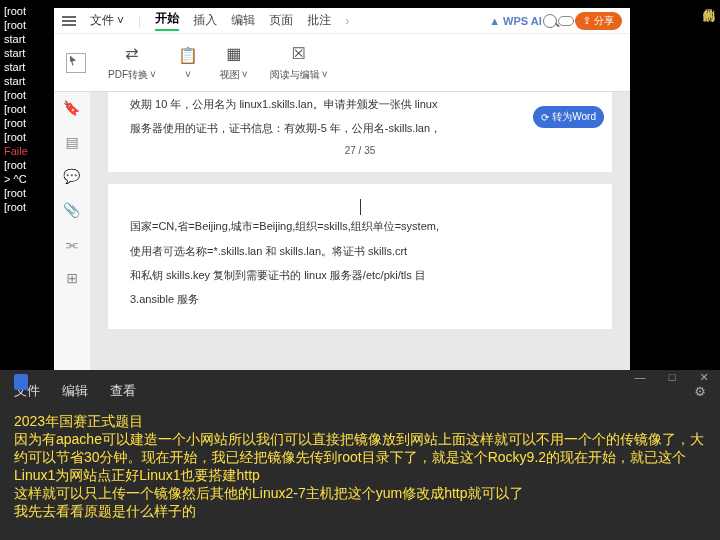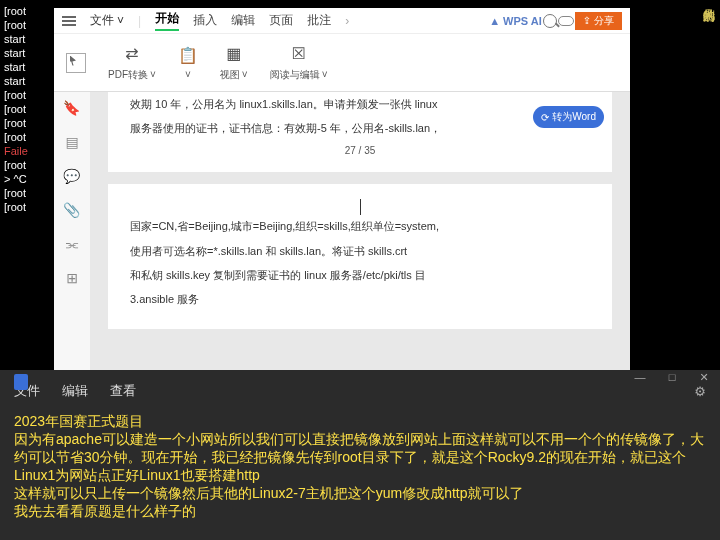--- a/index.html
+++ b/index.html
@@ -14,21 +14,21 @@
 .hamb span{height:2px;background:#666}
 .tabs .file{display:flex;align-items:center;gap:3px;color:#333}
 .tabs .ti{color:#444}
 .tabs .active{color:#000000;font-weight:bold;border-bottom:2px solid #22c55e;padding-bottom:2px}
 .tabs .chev{color:#aaa}
 .tabs .right{margin-left:auto;display:flex;align-items:center;gap:1px}
 .wpsai{color:#5b7fc7;font-weight:bold;font-size:11px}
 .search-ic{width:14px;height:14px;border:1.5px solid #777;border-radius:50%;position:relative}
 .search-ic:after{content:"";position:absolute;width:5px;height:1.5px;background:#777;transform:rotate(45deg);right:-4px;bottom:1px}
 .cloud{width:16px;height:10px;border:1.5px solid #888;border-radius:8px;position:relative}
-.share-btn{background:#e8641b;color:#fff;font-size:10px;padding:2px 8px;border-radius:0}
+.share-btn{background:#e8641b;color:#fff;font-size:10px;padding:2px 8px;border-radius:9px}
 .ribbon{height:58px;display:flex;align-items:center;padding:0 12px;gap:22px;border-bottom:1px solid #ddd;font-size:10px;color:#555}
 .rgrp{display:flex;flex-direction:column;align-items:center;gap:4px}
 .rgrp .ic{width:20px;height:20px;display:flex;align-items:center;justify-content:center;font-size:16px;color:#555}
 .rgrp .lbl{display:flex;align-items:center;gap:2px}
 .cursor-ic{width:16px;height:16px;border:1px solid #aaa;position:relative}
 .cursor-ic:after{content:"";position:absolute;left:3px;top:2px;width:6px;height:10px;background:#666;clip-path:polygon(0 0,100% 50%,40% 60%,60% 100%,40% 100%,20% 60%,0 60%)}
 .doc-wrap{flex:1;display:flex;overflow:hidden}
 .tool-col{width:36px;background:#f7f7f7;display:flex;flex-direction:column;align-items:center;padding-top:8px;gap:18px;color:#888;font-size:14px}
 .tool-col .tic{width:16px;height:16px;display:flex;align-items:center;justify-content:center}
 .doc-area{flex:1;background:#e8e8e8;padding:0 18px 10px;overflow:hidden;position:relative}

